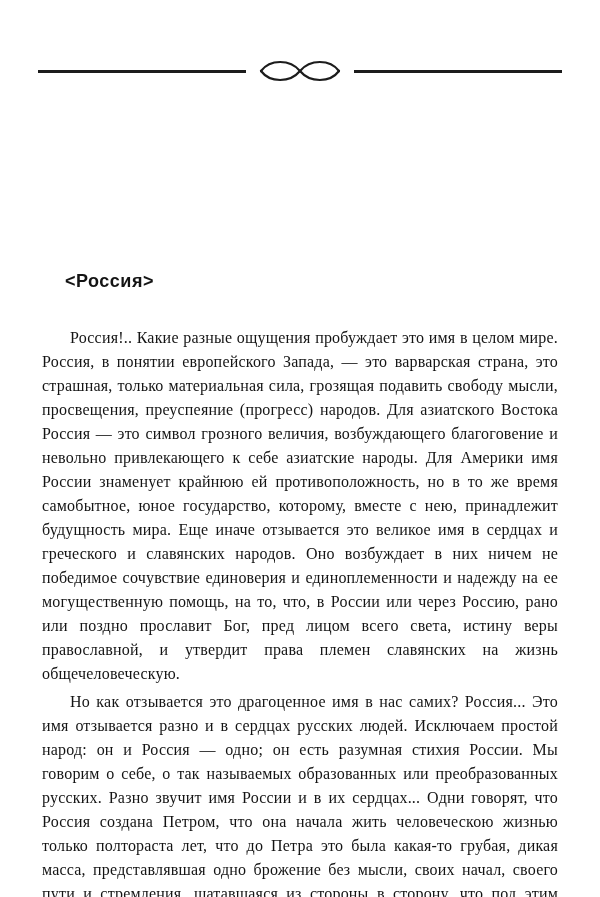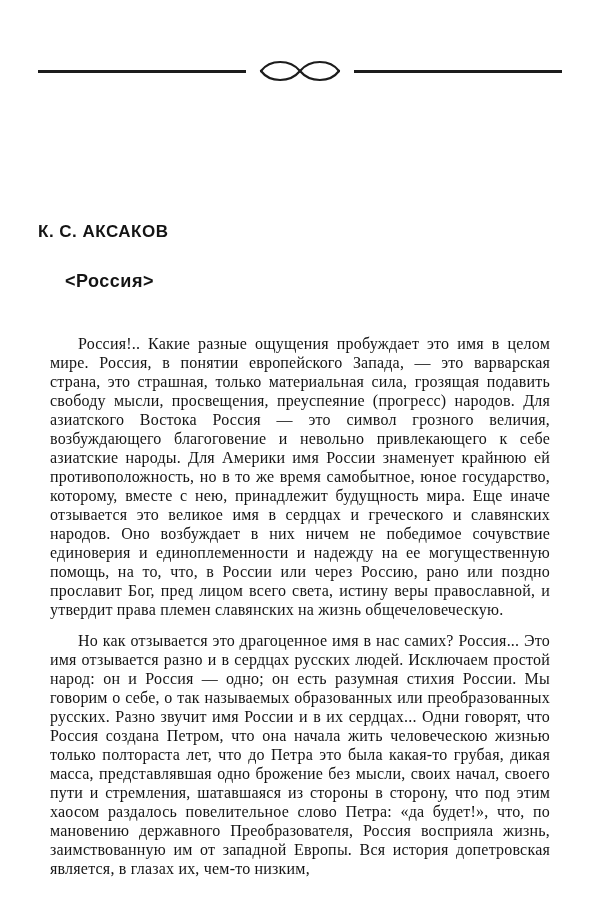--- a/index.html
+++ b/index.html
@@ -54,23 +54,23 @@
     letter-spacing: 0.5px;
     margin-left: 27px;
   }
   .body-text {
     position: absolute;
     top: 322px;
     left: 38px;
     width: 524px;
   }
   .body-text p {
-    margin: 12px;
+    margin: 4px;
     font-size: 16px;
-    line-height: 19px;
+    line-height: 24px;
     text-align: justify;
     text-indent: 28px;
     letter-spacing: 0.2px;
   }
 </style>
 </head>
 <body>
 
 <div class="page">
 
@@ -78,21 +78,20 @@
     <span class="rule"></span>
     <span class="flourish">
       <svg width="84" height="22" viewBox="0 0 84 22" aria-hidden="true">
         <path d="M3 11 C 12 -1, 32 -1, 42 11 C 52 23, 72 23, 81 11" stroke="#1c1c1c" stroke-width="2.2" fill="none" stroke-linecap="round"></path>
         <path d="M3 11 C 12 23, 32 23, 42 11 C 52 -1, 72 -1, 81 11" stroke="#1c1c1c" stroke-width="2.2" fill="none" stroke-linecap="round"></path>
       </svg>
     </span>
     <span class="rule"></span>
   </div>
 
-  <div class="author">К. С. АКСАКОВ</div>
 
   <div class="work-title">&lt;Россия&gt;</div>
 
   <div class="body-text">
     <p>Россия!.. Какие разные ощущения пробуждает это имя в целом мире. Россия, в понятии европейского Запада, — это варварская страна, это страшная, только материальная сила, грозящая подавить свободу мысли, просвещения, преуспеяние (прогресс) народов. Для азиатского Востока Россия — это символ грозного величия, возбуждающего благоговение и невольно привлекающего к себе азиатские народы. Для Америки имя России знаменует крайнюю ей противоположность, но в то же время самобытное, юное государство, которому, вместе с нею, принадлежит будущность мира. Еще иначе отзывается это великое имя в сердцах и греческого и славянских народов. Оно возбуждает в них ничем не победимое сочувствие единоверия и единоплеменности и надежду на ее могущественную помощь, на то, что, в России или через Россию, рано или поздно прославит Бог, пред лицом всего света, истину веры православной, и утвердит права племен славянских на жизнь общечеловеческую.</p>
     <p>Но как отзывается это драгоценное имя в нас самих? Россия... Это имя отзывается разно и в сердцах русских людей. Исключаем простой народ: он и Россия — одно; он есть разумная стихия России. Мы говорим о себе, о так называемых образованных или преобразованных русских. Разно звучит имя России и в их сердцах... Одни говорят, что Россия создана Петром, что она начала жить человеческою жизнью только полтораста лет, что до Петра это была какая-то грубая, дикая масса, представлявшая одно брожение без мысли, своих начал, своего пути и стремления, шатавшаяся из стороны в сторону, что под этим хаосом раздалось повелительное слово Петра: «да будет!», что, по мановению державного Преобразователя, Россия восприяла жизнь, заимствованную им от западной Европы. Вся история допетровская является, в глазах их, чем-то низким,</p>
   </div>
 
 </div>
 

